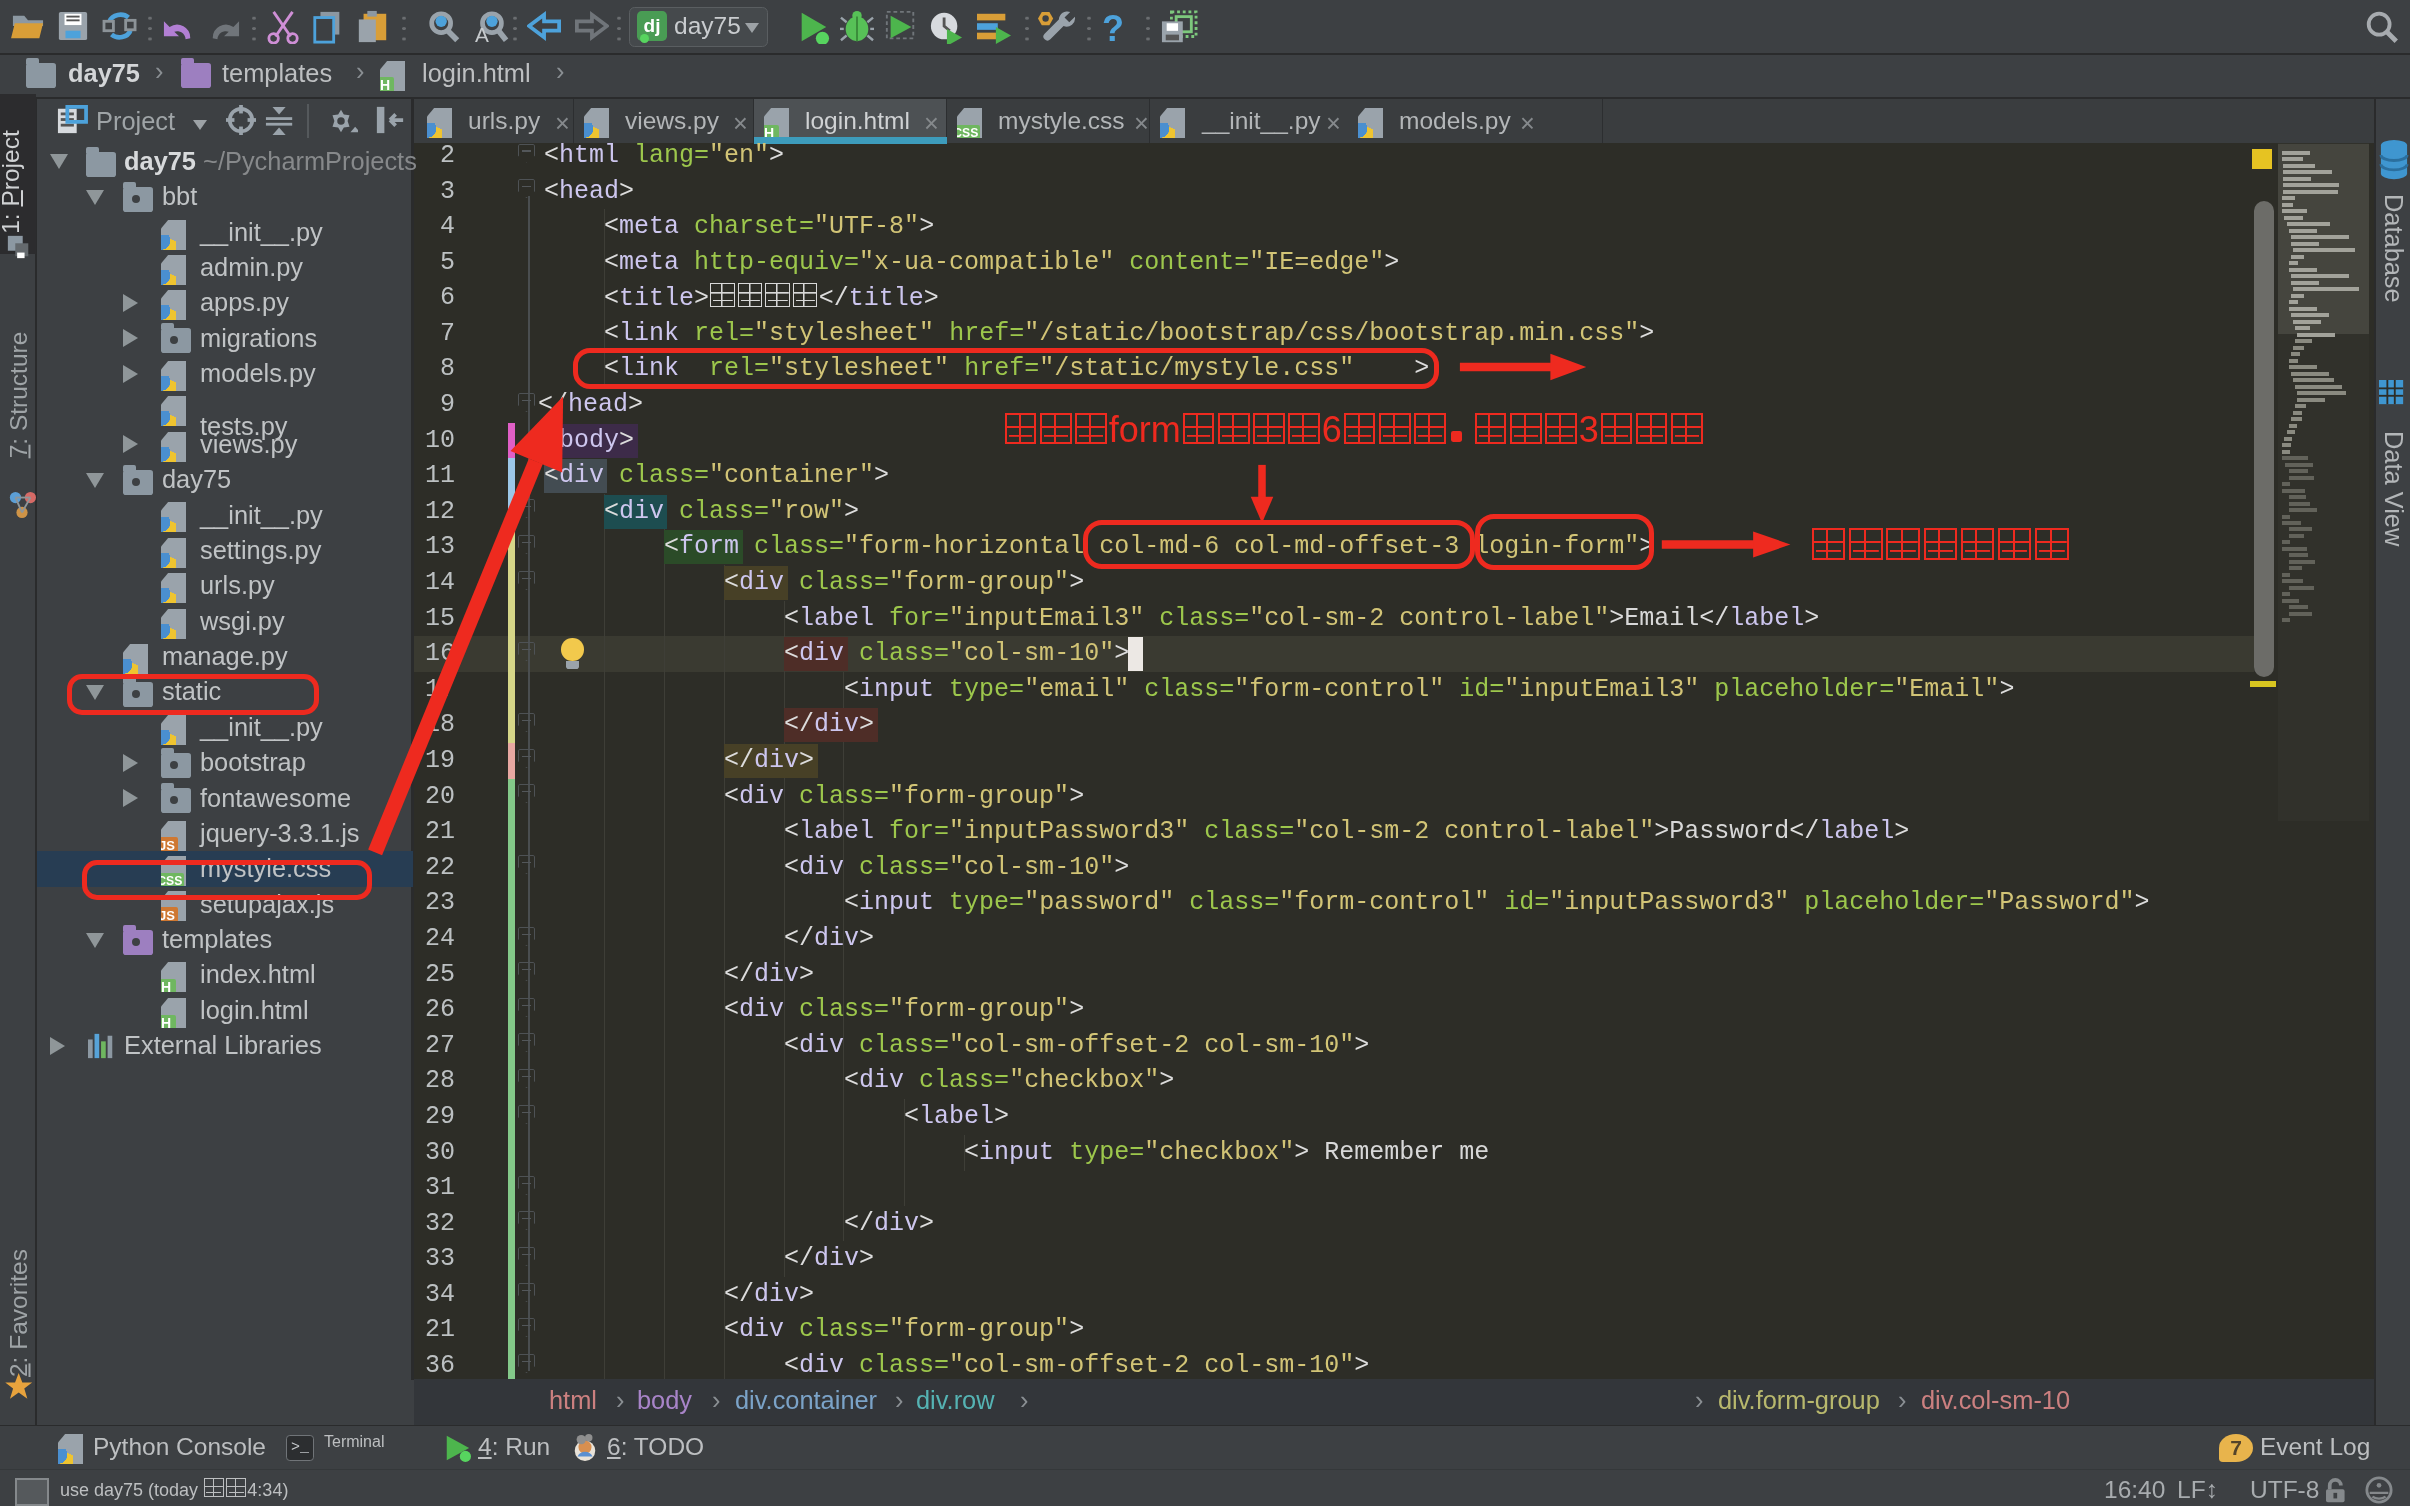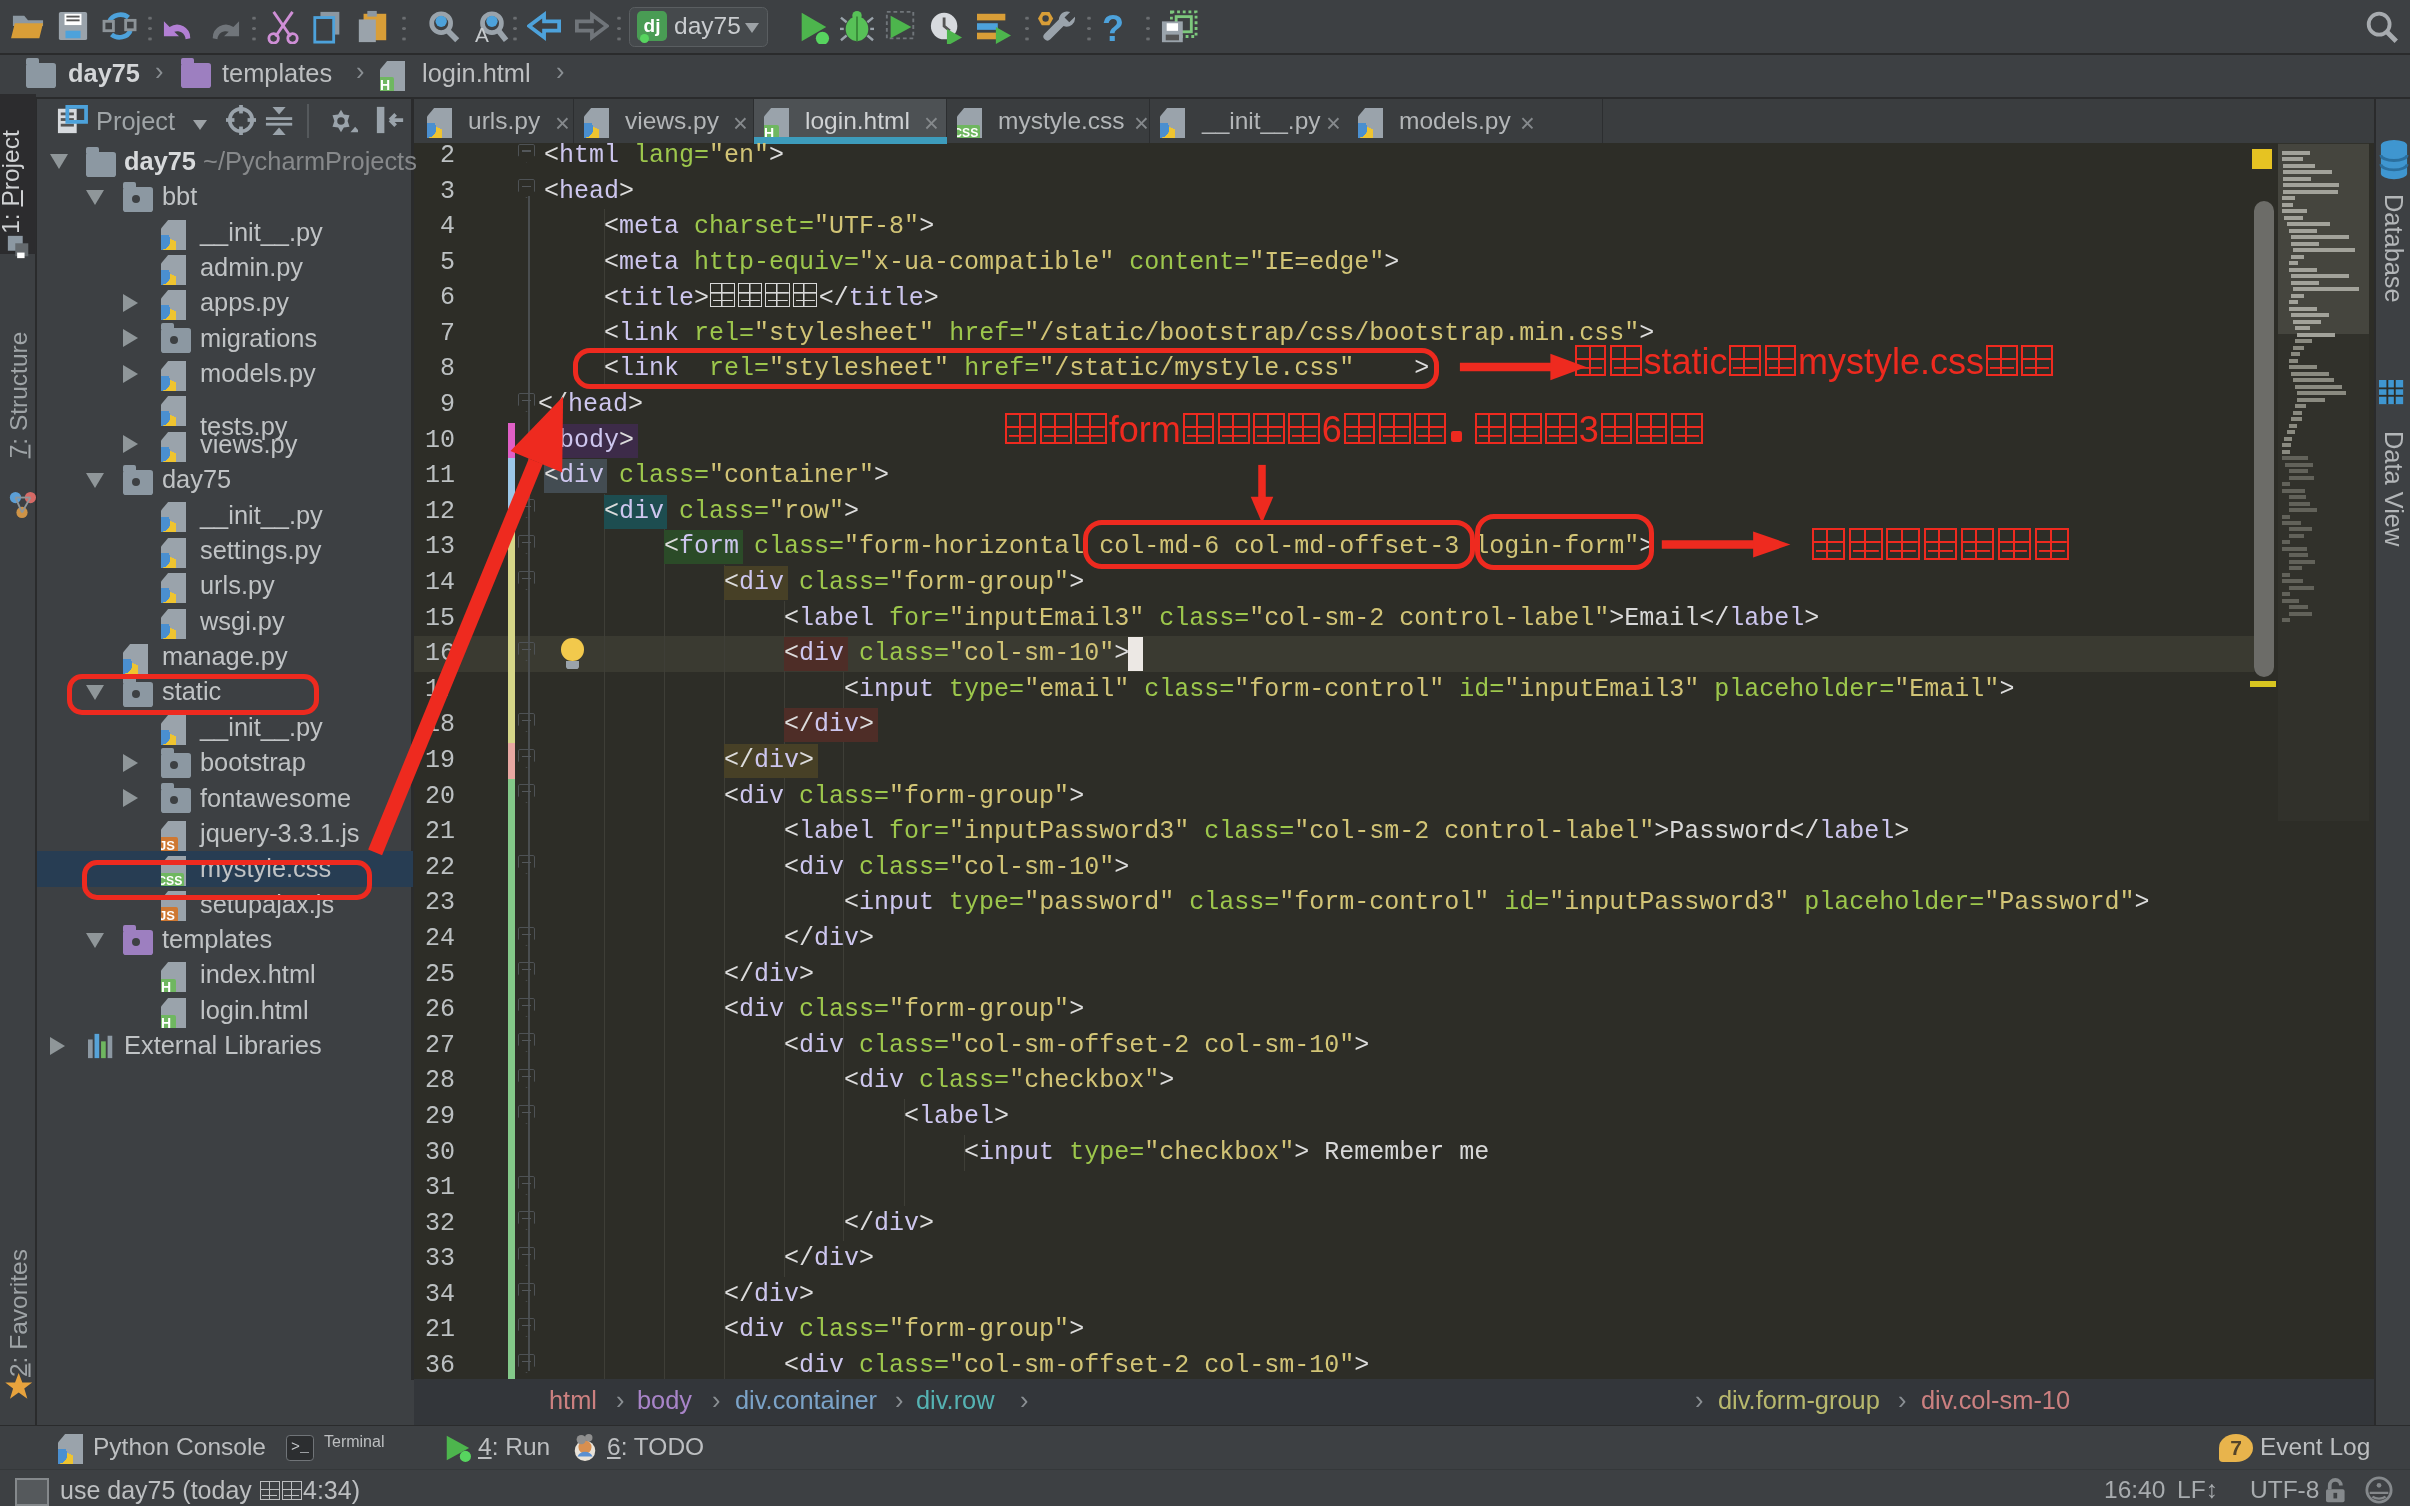--- a/index.html
+++ b/index.html
@@ -567,40 +567,39 @@
       <circle cx="16" cy="18" r="11" fill="#e8e2d8"></circle>
       <circle cx="16" cy="14" r="7" fill="#d88f4f"></circle>
       <path d="M8 24 a9 9 0 0 1 16 0z" fill="#5a8fd0"></path>
       <circle cx="12" cy="6" r="5" fill="#8f8f8f"></circle>
       <circle cx="20" cy="4" r="4" fill="#8f8f8f"></circle>
     </svg>
 <div class="abs ui" style="left:607px;top:1433px;font-size:24.5px"><span style="text-decoration:underline">6</span>: TODO</div>
 <div class="abs" style="left:2219px;top:1434px;width:34px;height:28px;background:#e8b44c;border-radius:50% 50% 50% 3.8px;color:#54442a;font-weight:bold;font-size:21px;text-align:center;line-height:28px;font-family:'Liberation Sans'">7</div>
 <div class="abs ui" style="left:2260px;top:1433px;font-size:24.5px">Event Log</div>
 <div class="abs" style="left:15px;top:1478px;width:34px;height:28px;border:2.8px solid #85898c;background:#55595c"></div>
-<div class="abs ui" style="left:60px;top:1476px;font-size:25px">use day75 (today <span style="font-size:22.6px"><span class="cj"></span><span class="cj"></span></span>4:34)</div>
+<div class="abs ui" style="left:60px;top:1476px;font-size:18px">use day75 (today <span style="font-size:22.6px"><span class="cj"></span><span class="cj"></span></span>4:34)</div>
 <div class="abs ui" style="left:2104px;top:1476px;font-size:24.5px;color:#a8acaf">16:40</div>
 <div class="abs ui" style="left:2177px;top:1476px;font-size:24.5px;color:#a8acaf">LF↕</div>
 <div class="abs ui" style="left:2250px;top:1476px;font-size:24.5px;color:#a8acaf">UTF-8</div>
 <svg class="abs" style="left:2324px;top:1478px" width="22.6" height="26" viewBox="0 0 24 28">
       <rect x="2" y="12" width="20" height="14" rx="2" fill="#85898c"></rect>
       <path d="M6 12 v-4 a6 6 0 0 1 12 0" stroke="#85898c" stroke-width="4" fill="none"></path>
       <rect x="10" y="16" width="4" height="6" fill="#3d4043"></rect>
     </svg>
 <svg class="abs" style="left:2365px;top:1476px" width="28" height="28" viewBox="0 0 30 30">
       <circle cx="15" cy="15" r="13" fill="none" stroke="#85898c" stroke-width="3"></circle>
       <circle cx="15" cy="10" r="2.5" fill="#85898c"></circle>
       <path d="M5 18 h20 M8 22 a9 6 0 0 0 14 0" stroke="#85898c" stroke-width="2.5" fill="none"></path>
     </svg>
 <div class="rrect" style="left:573px;top:348px;width:866px;height:41px;border-radius:17px"></div>
 <svg class="abs" style="left:1458px;top:348px" width="132" height="38" viewBox="0 0 140 40">
       <path d="M2 20 h100" stroke="#ee2a1f" stroke-width="9"></path>
       <path d="M98 6 L136 20 L98 34z" fill="#ee2a1f"></path>
     </svg>
-<div class="abs red" style="left:1573px;top:341px;font-size:36px;font-family:'Liberation Sans';white-space:nowrap"><span class="cj"></span><span class="cj"></span>static<span class="cj"></span><span class="cj"></span>mystyle.css<span class="cj"></span><span class="cj"></span></div>
 <div class="abs red" style="left:1003px;top:409px;font-size:36px;font-family:'Liberation Sans';white-space:nowrap"><span class="cj"></span><span class="cj"></span><span class="cj"></span>form<span class="cj"></span><span class="cj"></span><span class="cj"></span><span class="cj"></span>6<span class="cj"></span><span class="cj"></span><span class="cj"></span><span class="cjc"></span><span class="cj"></span><span class="cj"></span><span class="cj"></span>3<span class="cj"></span><span class="cj"></span><span class="cj"></span></div>
 <svg class="abs" style="left:1243px;top:463px" width="38" height="62" viewBox="0 0 40 66">
       <path d="M20 2 v38" stroke="#ee2a1f" stroke-width="8"></path>
       <path d="M8 36 L20 64 L32 36z" fill="#ee2a1f"></path>
     </svg>
 <div class="rrect" style="left:1083px;top:520px;width:392px;height:49px;border-radius:19px"></div>
 <div class="rrect" style="left:1475px;top:514px;width:179px;height:56px;border-radius:19px"></div>
 <svg class="abs" style="left:1659px;top:524px" width="137" height="41" viewBox="0 0 145 44">
       <path d="M2 22 h102" stroke="#ee2a1f" stroke-width="9"></path>
       <path d="M100 8 L140 22 L100 36z" fill="#ee2a1f"></path>

